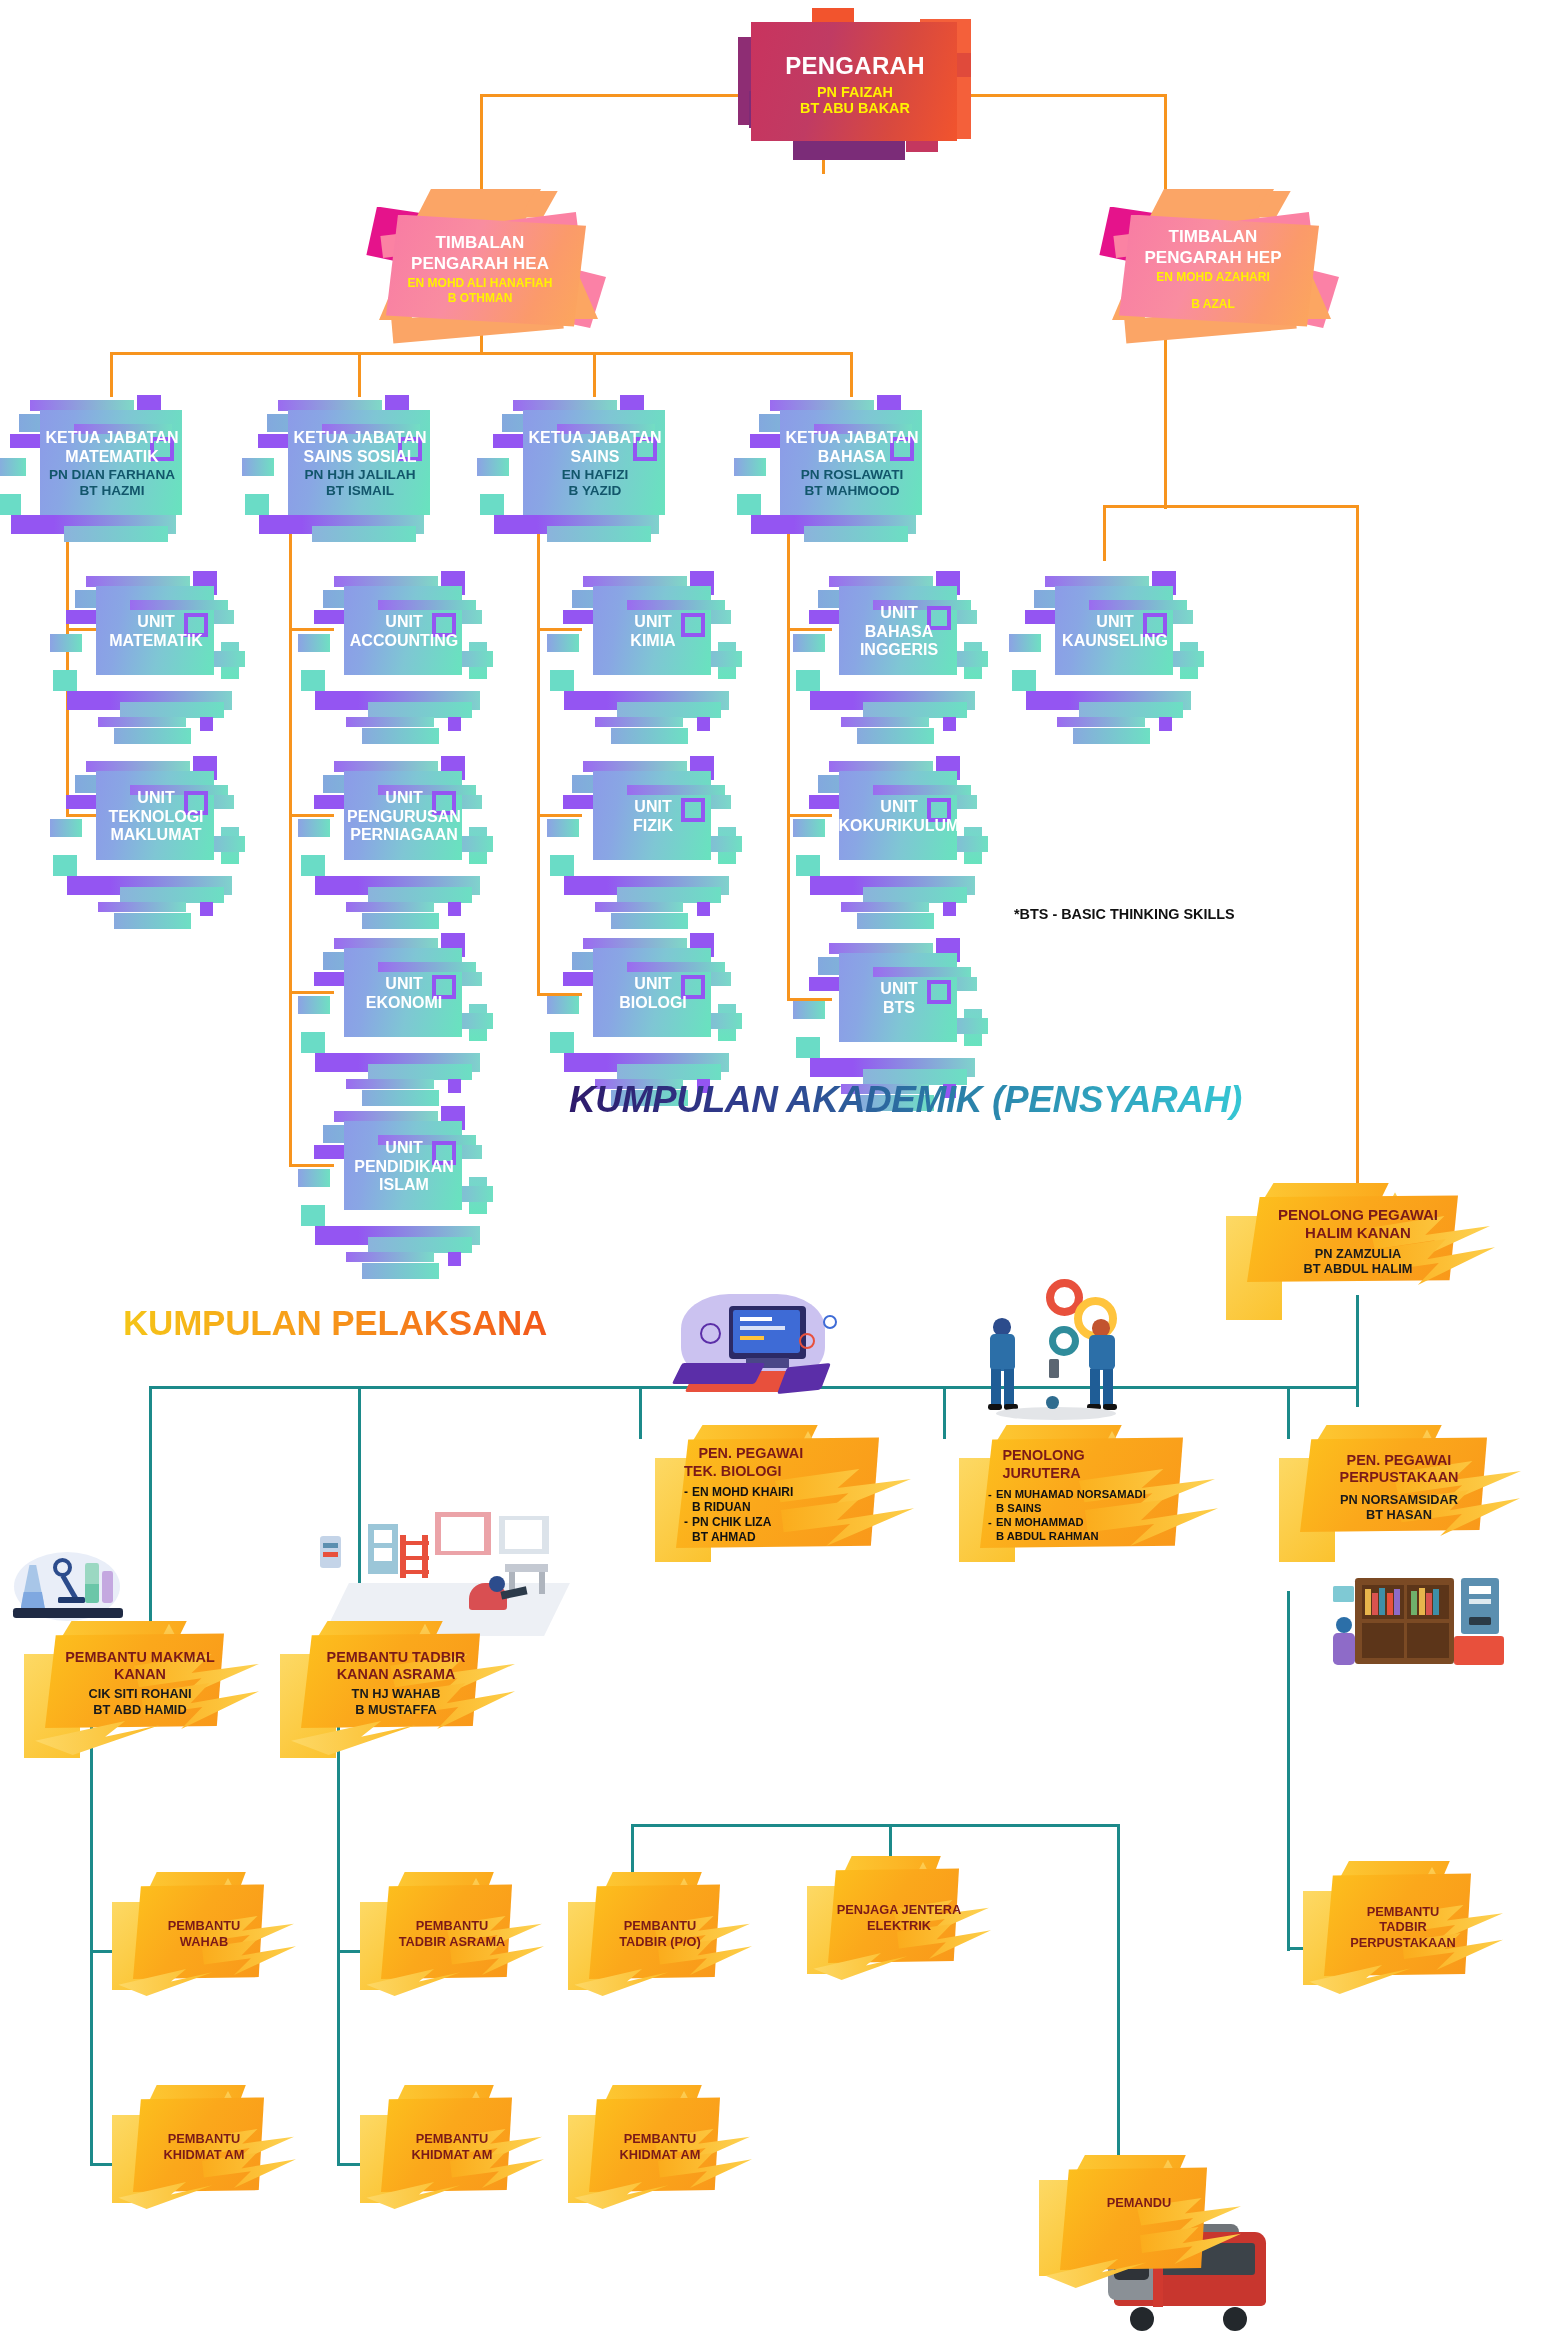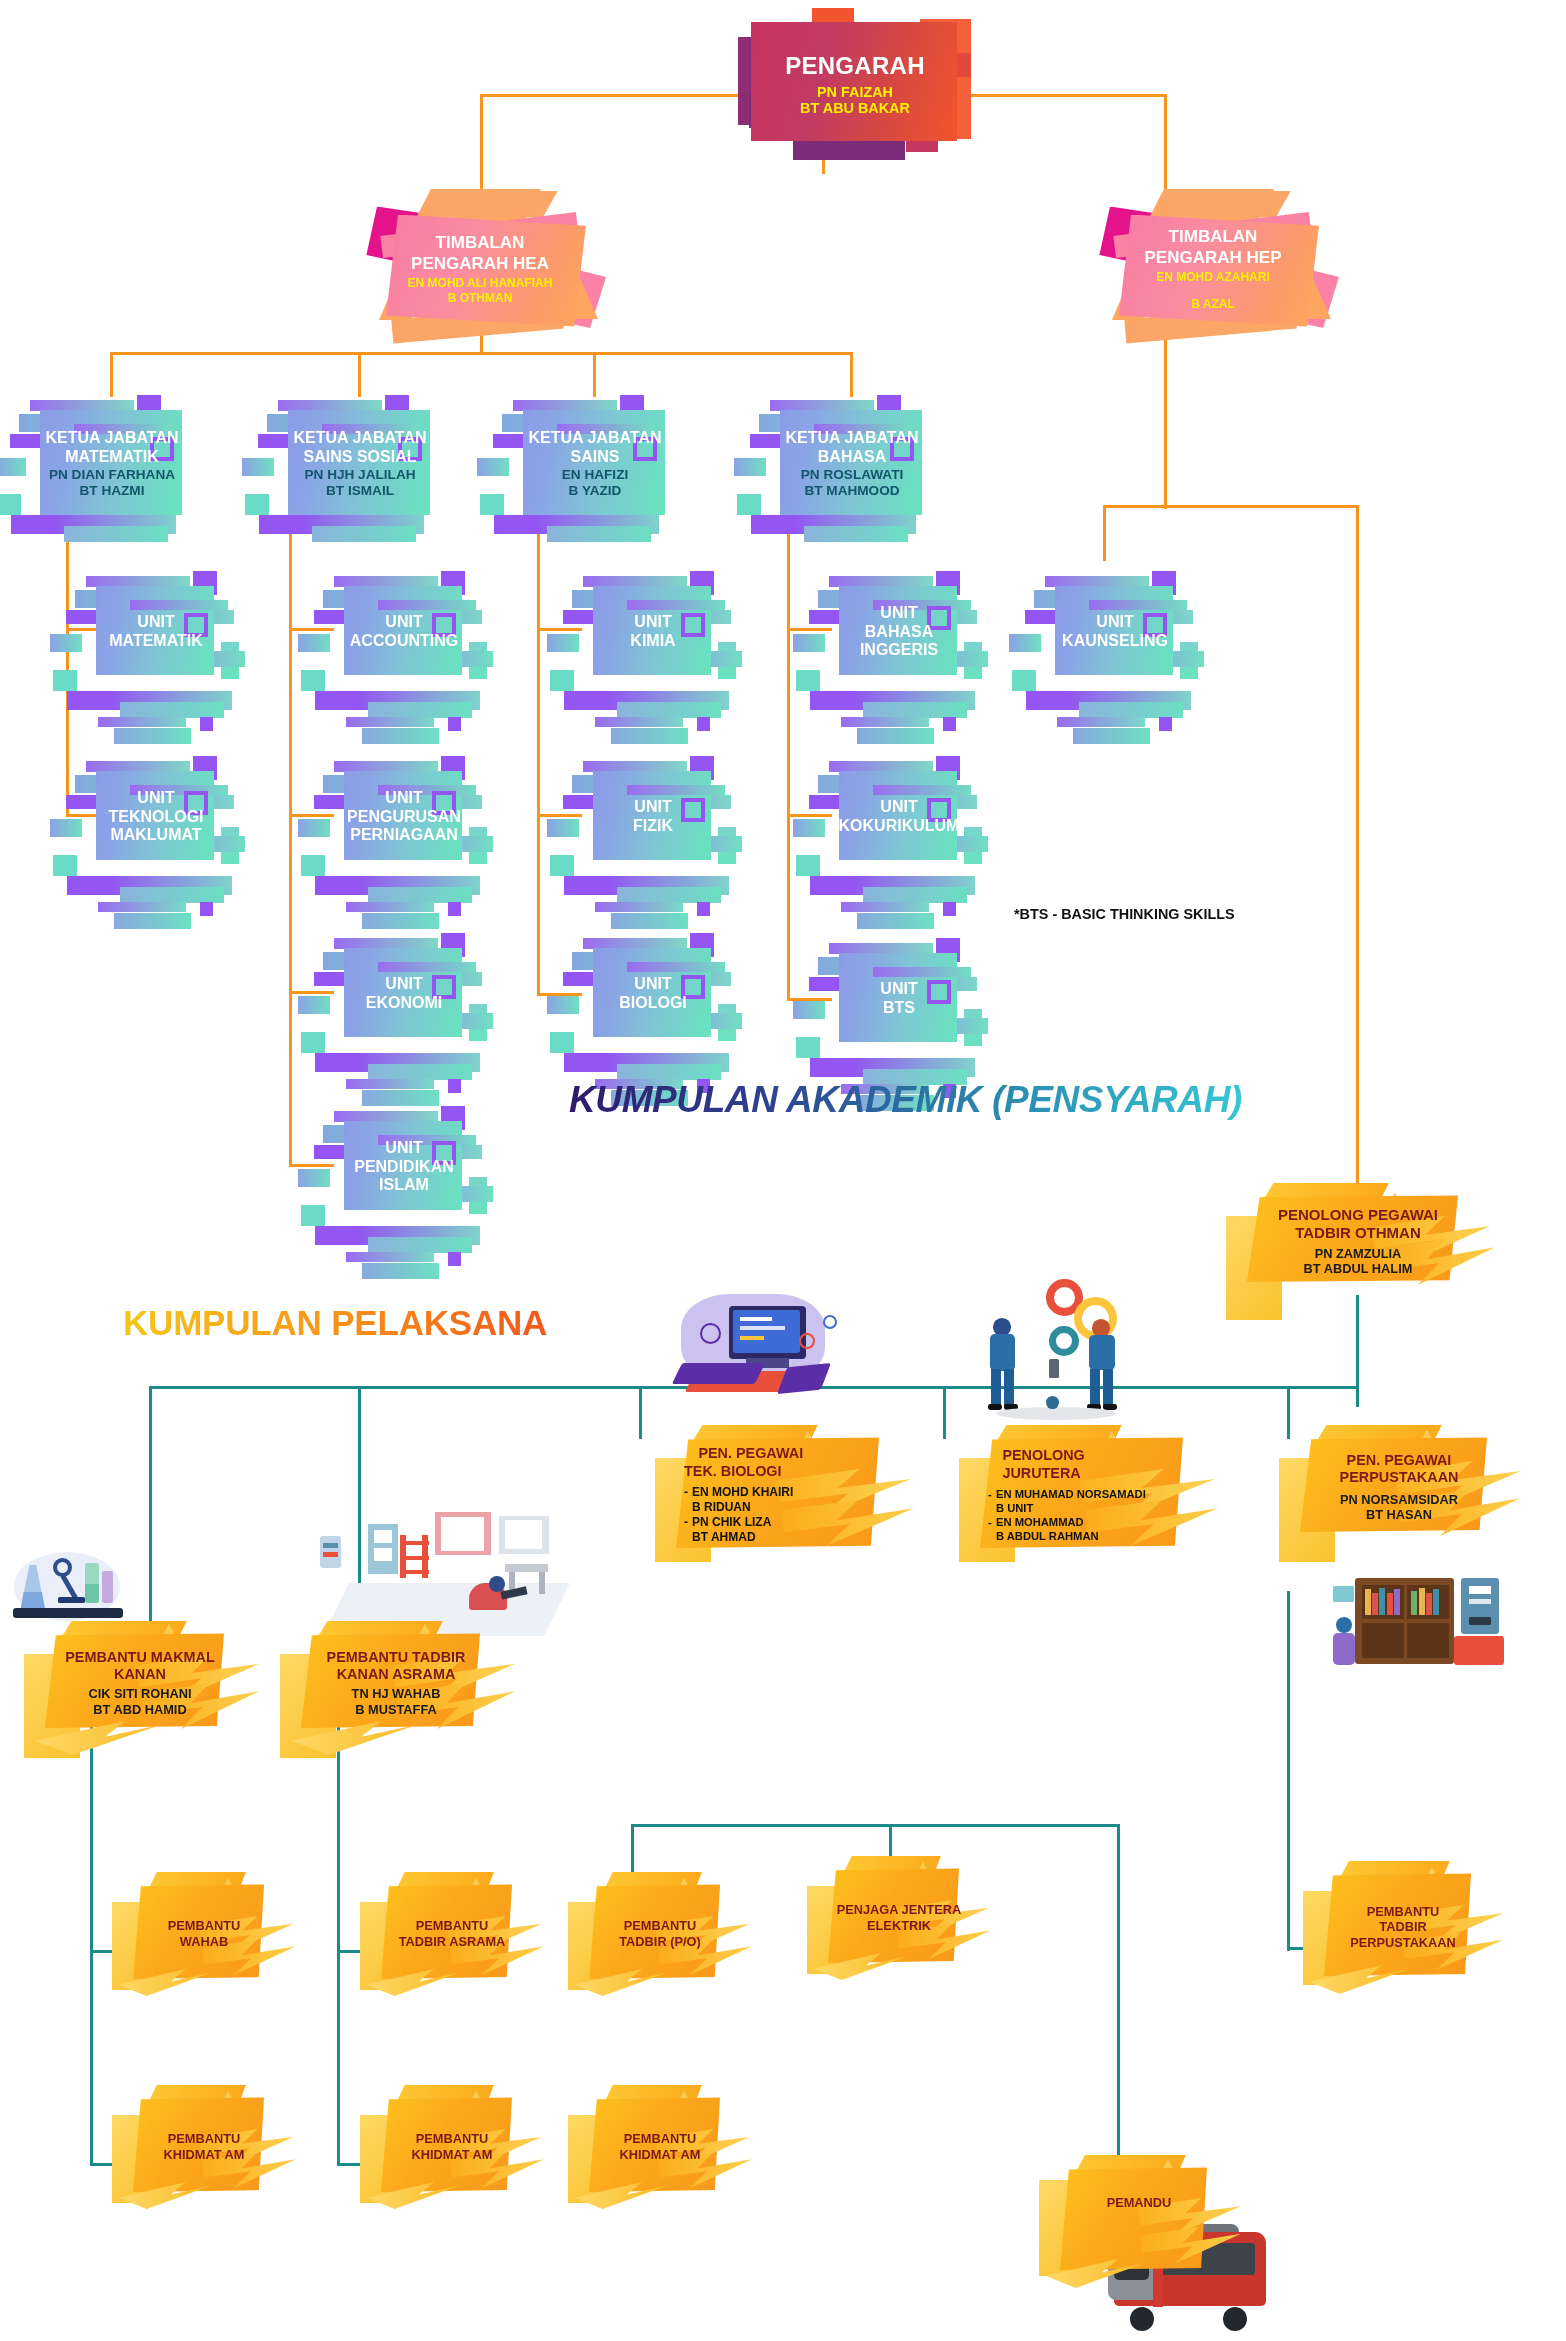--- a/index.html
+++ b/index.html
@@ -655,21 +655,21 @@
   <div class="node yel" style="left:1226px; top:1181px; width:264px; height:120px;">
     <div class="inner">
       <div class="shard y1"></div>
       <div class="shard y2"></div>
       <div class="shard y3"></div>
       <div class="shard y4"></div>
       <div class="body"></div>
       <div class="shard y5" style="z-index:2; left:144px; top:35px; width:120px;"></div>
       <div class="shard y6" style="z-index:2; left:152px; top:58px; width:117px;"></div>
       <div class="ttl-yel" style="font-size:15px;">PENOLONG PEGAWAI</div>
-      <div class="ttl-yel" style="font-size:15px;">TADBIR OTHMAN</div>
+      <div class="ttl-yel" style="font-size:15px;">HALIM KANAN</div>
       <div class="sub-yel" style="margin-top:3.2px;">PN ZAMZULIA</div>
       <div class="sub-yel">BT ABDUL HALIM</div>
     </div>
   </div>
 
   <div class="illus" style="left:663px; top:1288px; width:184px; height:136px;">
     <div style="position:absolute;left:17.6px;top:6.4px;width:144px;height:88px;background:#CBC2F0;border-radius:48px/35px;"></div>
     <div style="position:absolute;left:66px;top:17.6px;width:77px;height:53px;background:#2C2A66;border-radius:4px;"></div>
     <div style="position:absolute;left:70px;top:22.4px;width:67px;height:43px;background:#3E6BD6;border-radius:2.4px;"></div>
     <div style="position:absolute;left:77px;top:29px;width:32px;height:4px;background:#fff;"></div>
@@ -795,21 +795,21 @@
       <div class="shard y1"></div>
       <div class="shard y2"></div>
       <div class="shard y4" style="left:125px;top:8px;"></div>
       <div class="body"></div>
       <div class="shard y5" style="z-index:2;left:120px;top:46px;width:136px;"></div>
       <div class="shard y6" style="z-index:2;left:126px;top:77px;width:133px;"></div>
       <div class="ttl-yel" style="margin-left:14.4px;">PENOLONG</div>
       <div class="ttl-yel" style="margin-left:14.4px;">JURUTERA</div>
       <div class="list-yel" style="font-size:11.2px;">
         <div><span class="dash">-</span><span>EN MUHAMAD NORSAMADI</span></div>
-        <div><span class="dash"></span><span>B UNIT</span></div>
+        <div><span class="dash"></span><span>B SAINS</span></div>
         <div><span class="dash">-</span><span>EN MOHAMMAD</span></div>
         <div><span class="dash"></span><span>B ABDUL RAHMAN</span></div>
       </div>
     </div>
   </div>
 
   <div class="node yel" style="left:1279px; top:1423px; width:240px; height:128px;">
     <div class="inner">
       <div class="shard y1"></div>
       <div class="shard y2"></div>

